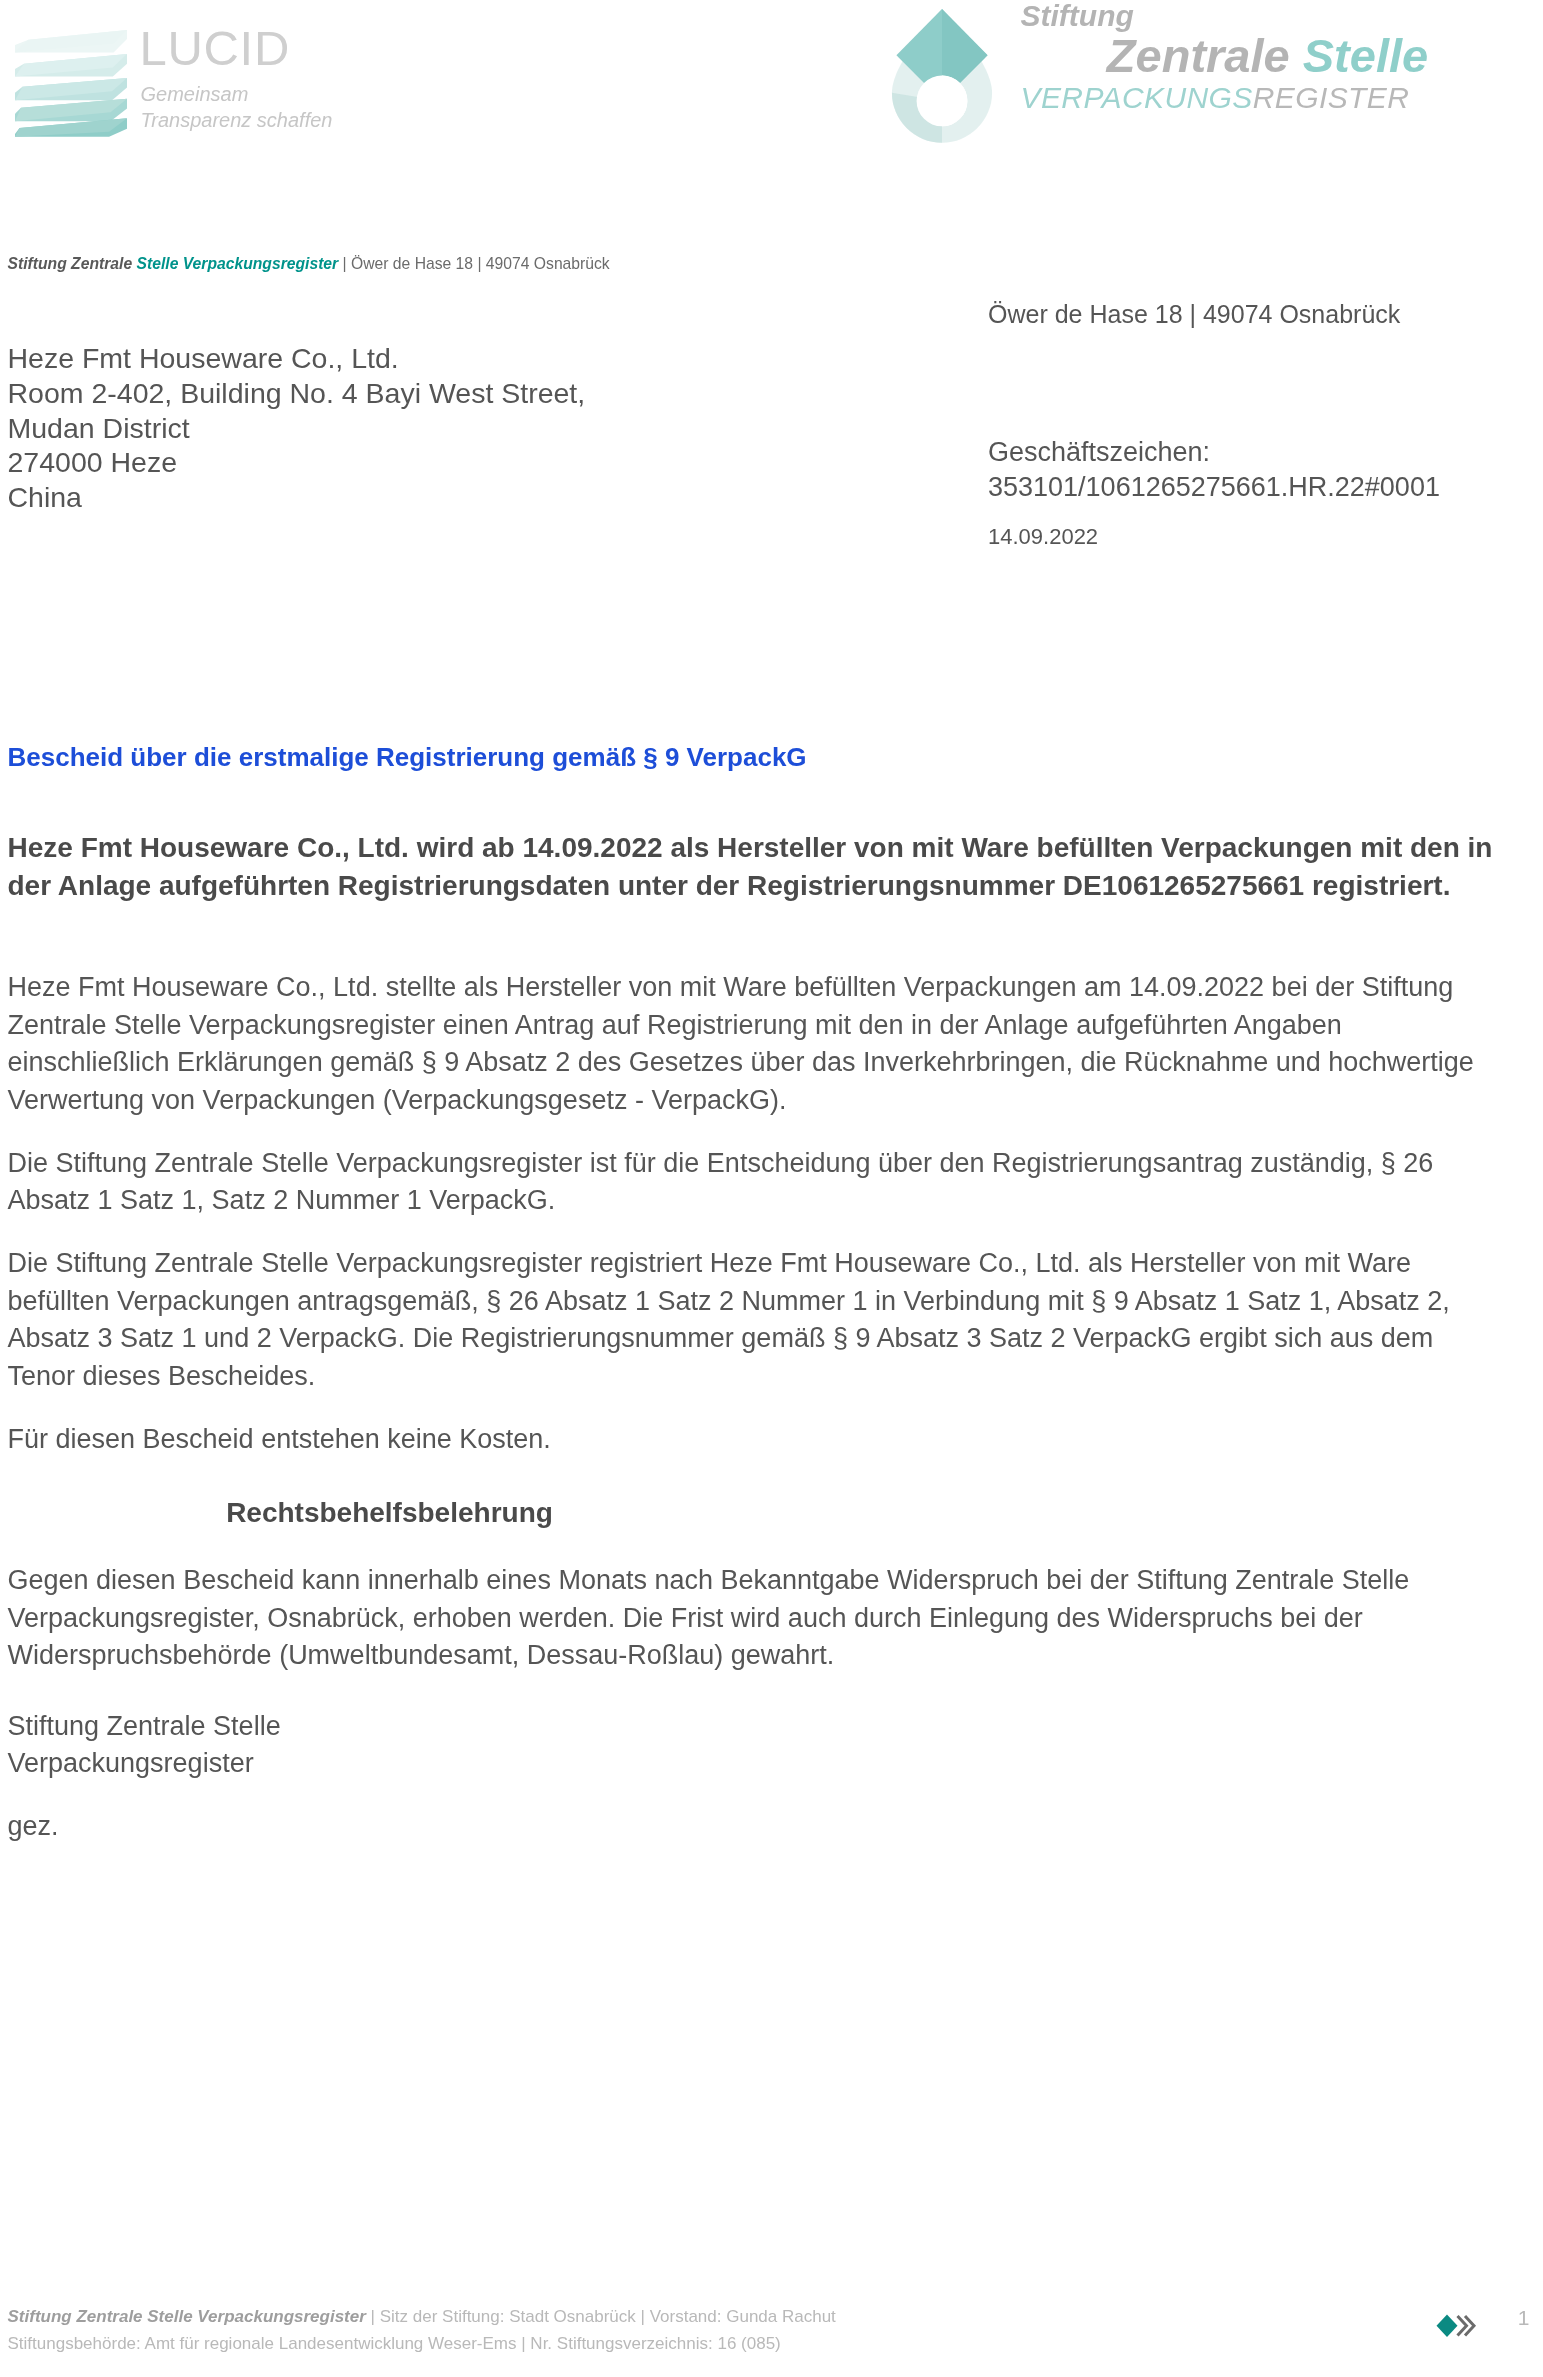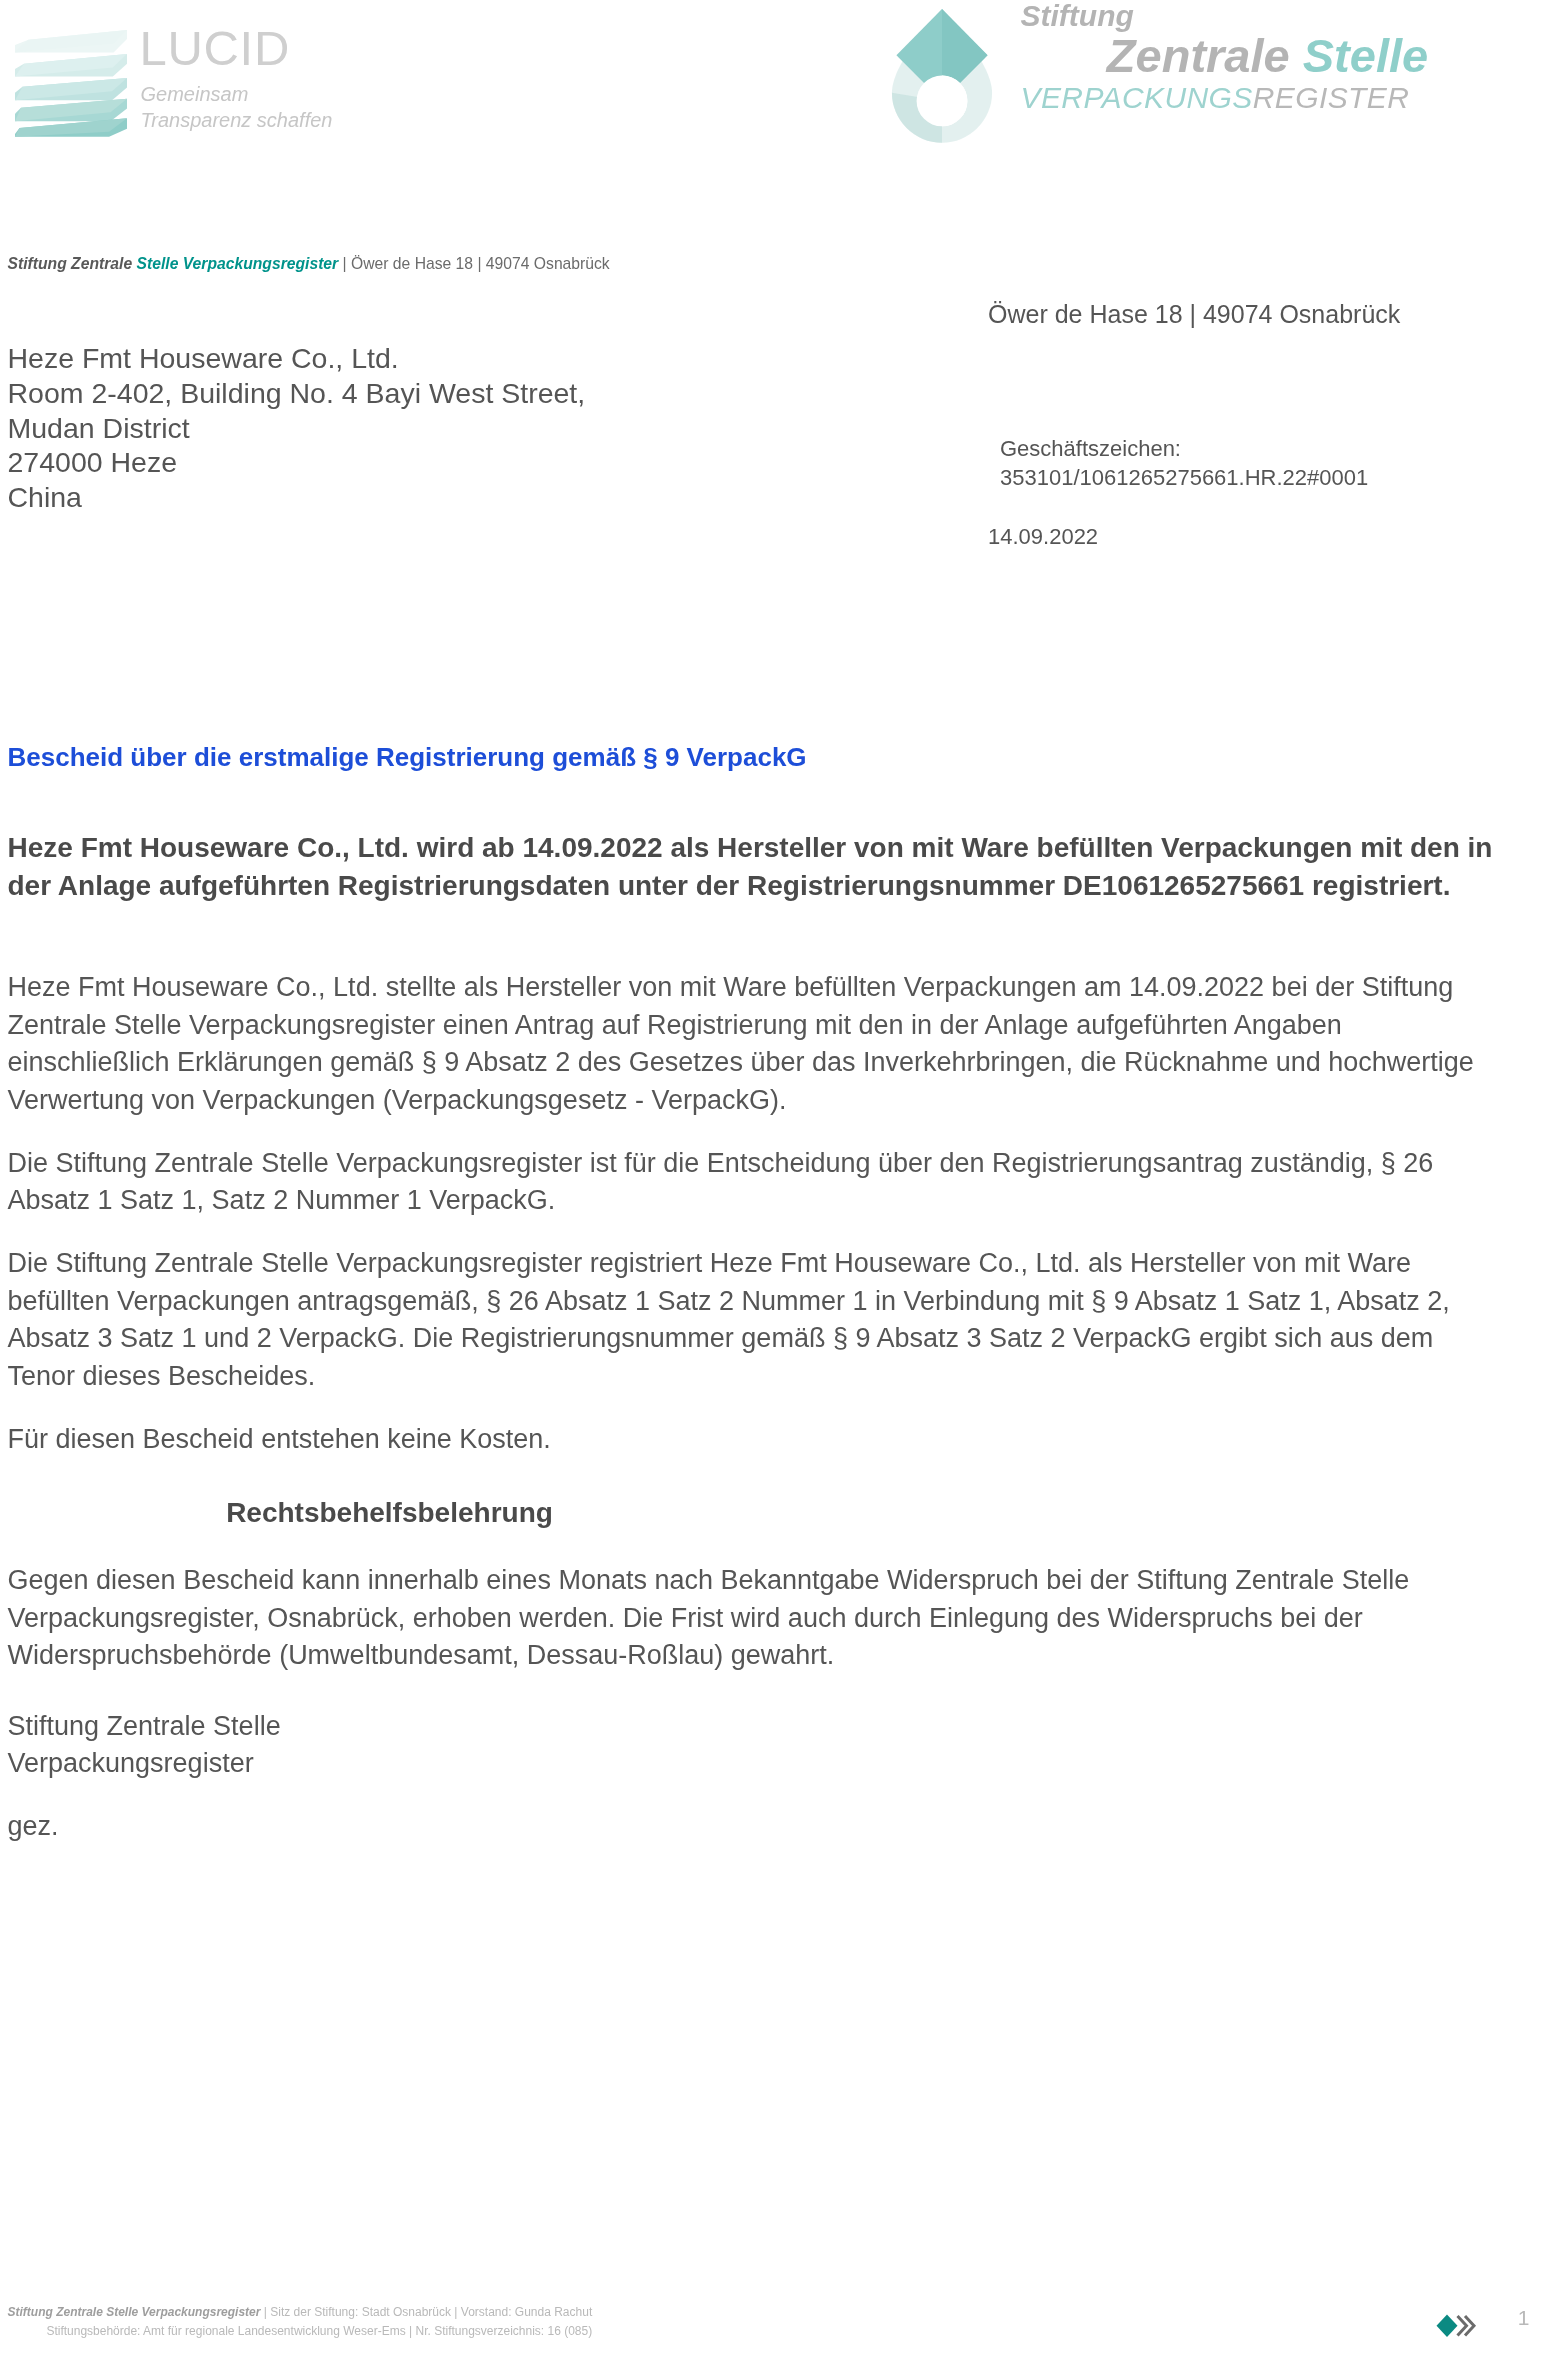--- a/index.html
+++ b/index.html
@@ -140,23 +140,23 @@
     color: #555555;
     margin-top: 44px;
   }
   .right-addr {
     font-size: 25px;
     line-height: 1.2;
     white-space: nowrap;
   }
   .gz-block {
     position: absolute;
-    left: 12px;
+    left: 0;
     top: 136px;
-    font-size: 22px;
+    font-size: 27px;
     line-height: 1.3;
     white-space: nowrap;
   }
   .date-line {
     position: absolute;
     left: 0;
     top: 225px;
     font-size: 22px;
   }
 
@@ -208,25 +208,24 @@
     position: absolute;
     left: 0;
     bottom: 10.5px;
     width: 1543px;
     height: 67px;
   }
   .footer-text {
     position: absolute;
     left: 7.5px;
     top: 3px;
-    font-size: 12px;
+    font-size: 17px;
     line-height: 1.6;
     color: #b9b9b9;
     white-space: nowrap;
-    text-align: right;
   }
   .footer-text .strong {
     font-weight: bold;
     font-style: italic;
     color: #9e9e9e;
   }
   .footer-mark {
     position: absolute;
     right: 66px;
     top: 13.5px;

